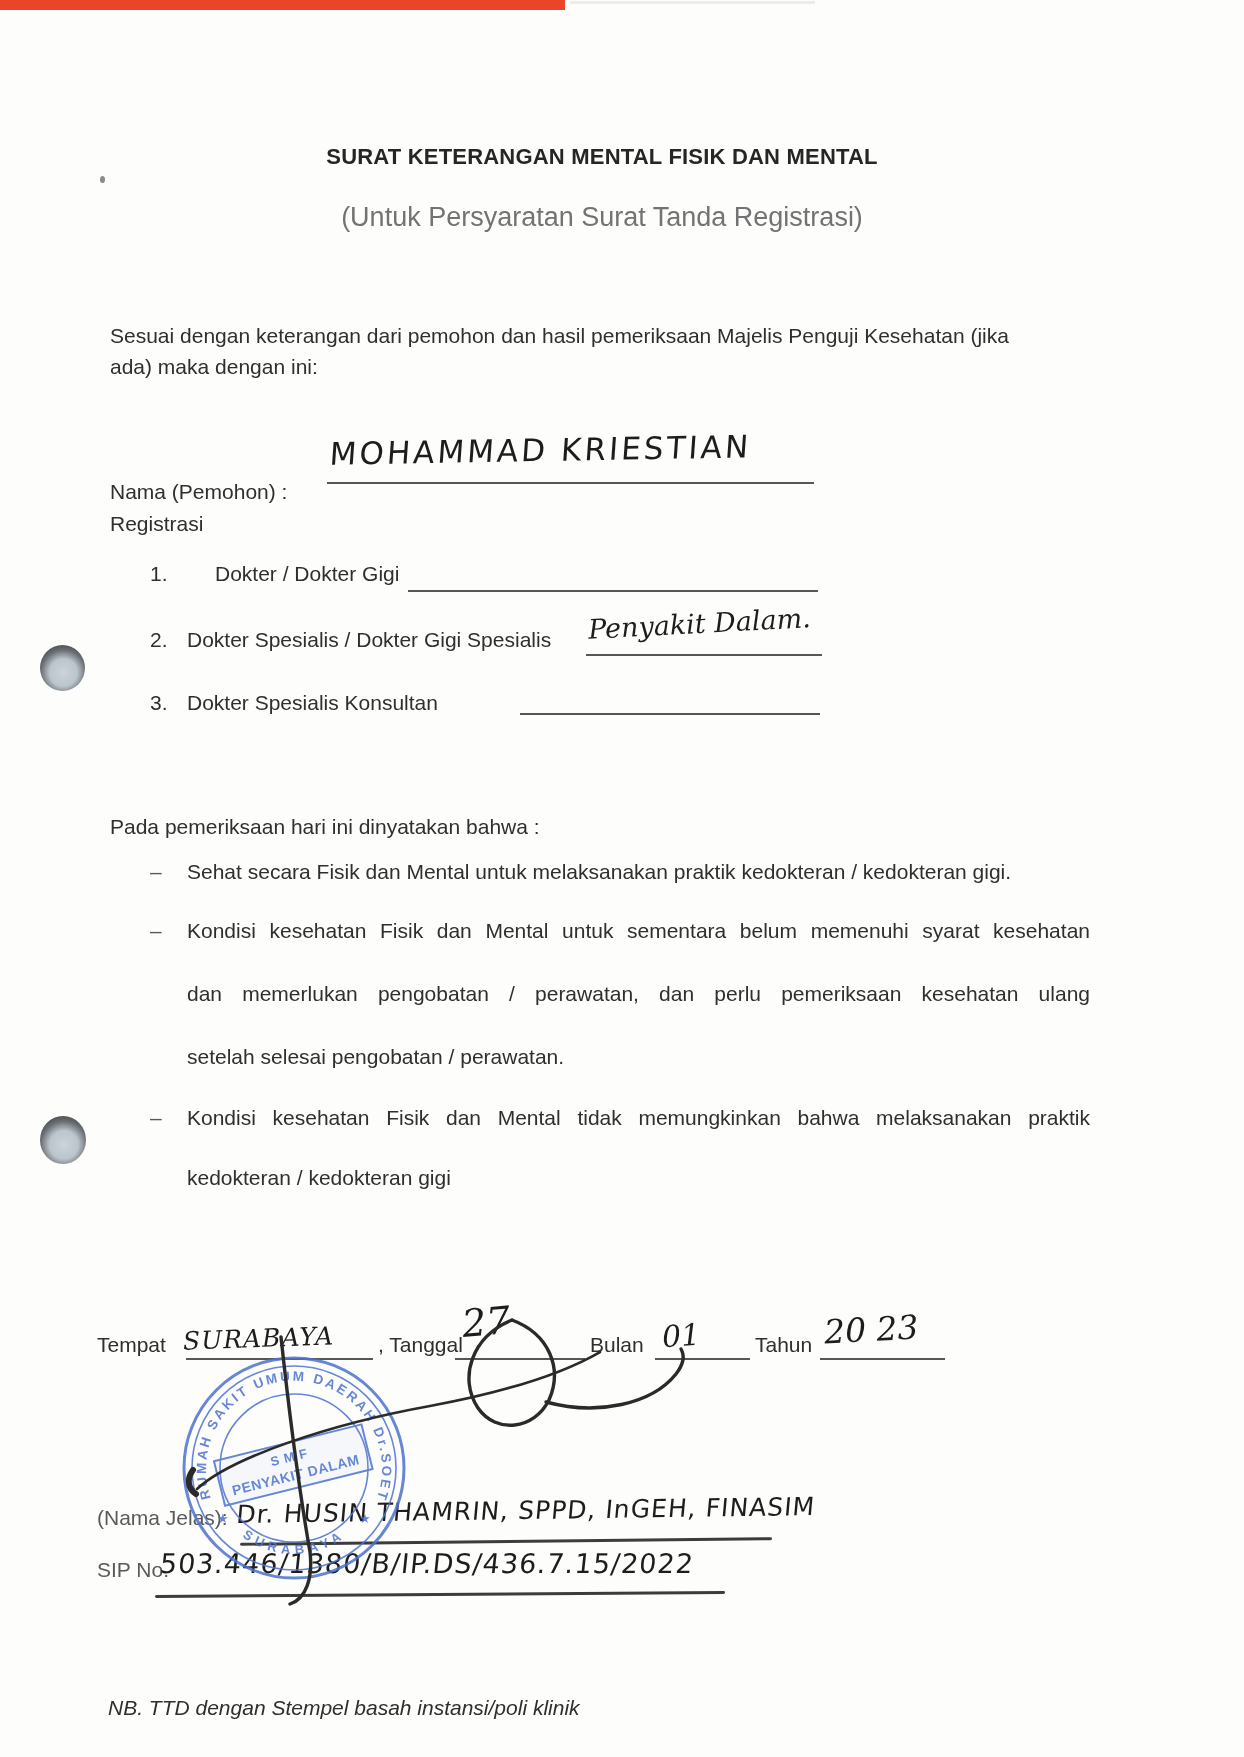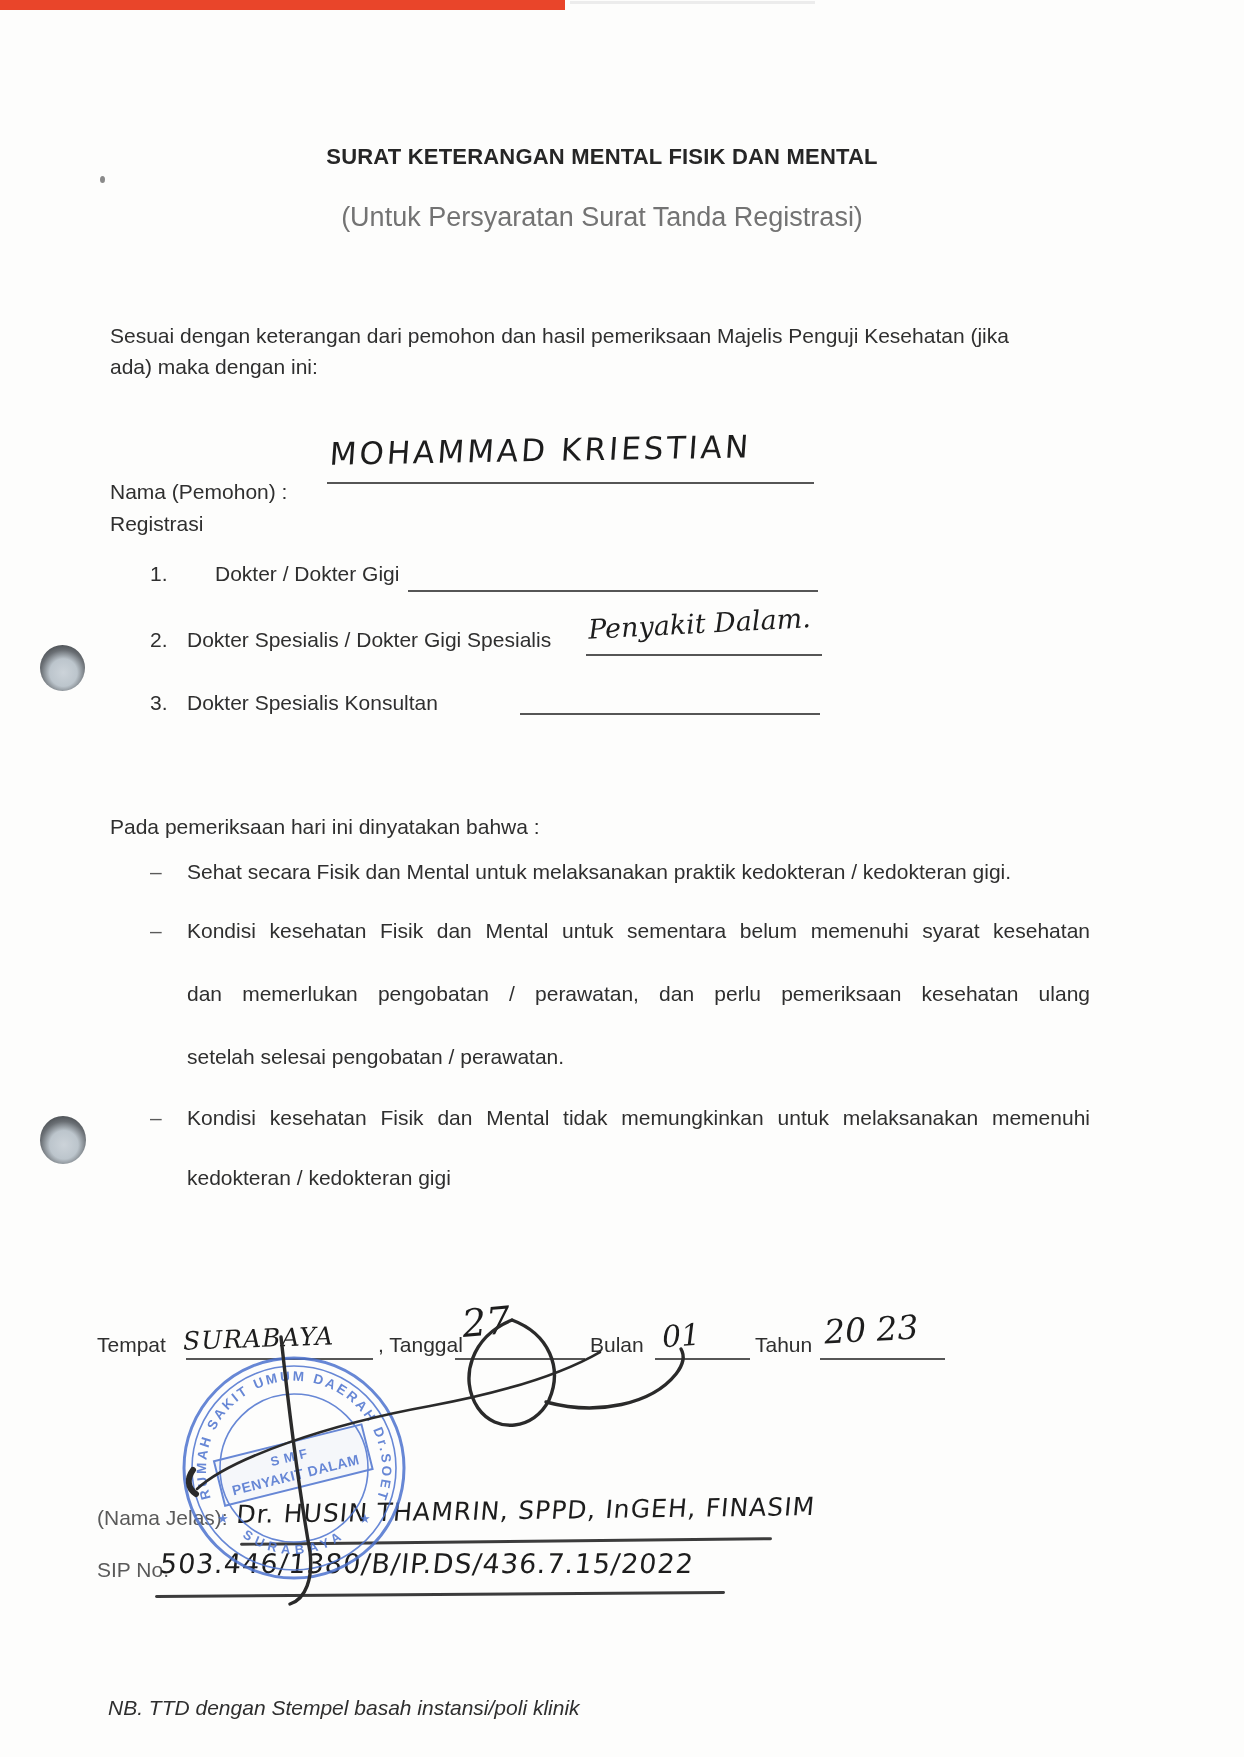--- a/index.html
+++ b/index.html
@@ -66,21 +66,21 @@
 
   <div class="abs txt faded" style="left:150px;top:859px;">–</div>
   <div class="abs txt" style="left:187px;top:859px;">Sehat secara Fisik dan Mental untuk melaksanakan praktik kedokteran / kedokteran gigi.</div>
 
   <div class="abs txt faded" style="left:150px;top:918px;">–</div>
   <div class="abs txt wrap just" style="left:187px;top:918px;width:903px;">Kondisi kesehatan Fisik dan Mental untuk sementara belum memenuhi syarat kesehatan</div>
   <div class="abs txt wrap just" style="left:187px;top:981px;width:903px;">dan memerlukan pengobatan / perawatan, dan perlu pemeriksaan kesehatan ulang</div>
   <div class="abs txt" style="left:187px;top:1044px;">setelah selesai pengobatan / perawatan.</div>
 
   <div class="abs txt faded" style="left:150px;top:1105px;">–</div>
-  <div class="abs txt wrap just" style="left:187px;top:1105px;width:903px;">Kondisi kesehatan Fisik dan Mental tidak memungkinkan untuk melaksanakan memenuhi</div>
+  <div class="abs txt wrap just" style="left:187px;top:1105px;width:903px;">Kondisi kesehatan Fisik dan Mental tidak memungkinkan bahwa melaksanakan praktik</div>
   <div class="abs txt" style="left:187px;top:1165px;">kedokteran / kedokteran gigi</div>
 
   <div class="abs txt" style="left:97px;top:1332px;">Tempat</div>
   <div class="p-line" style="left:186px;top:1358px;width:187px;"></div>
   <div class="abs hw" style="left:183px;top:1324px;font-size:25px;letter-spacing:1px;transform:rotate(-2deg);">SURABAYA</div>
 
   <div class="abs txt" style="left:378px;top:1332px;">, Tanggal</div>
   <div class="p-line" style="left:455px;top:1358px;width:130px;"></div>
   <div class="abs hw" style="left:462px;top:1300px;font-size:38px;transform:rotate(-5deg);">27</div>
 

